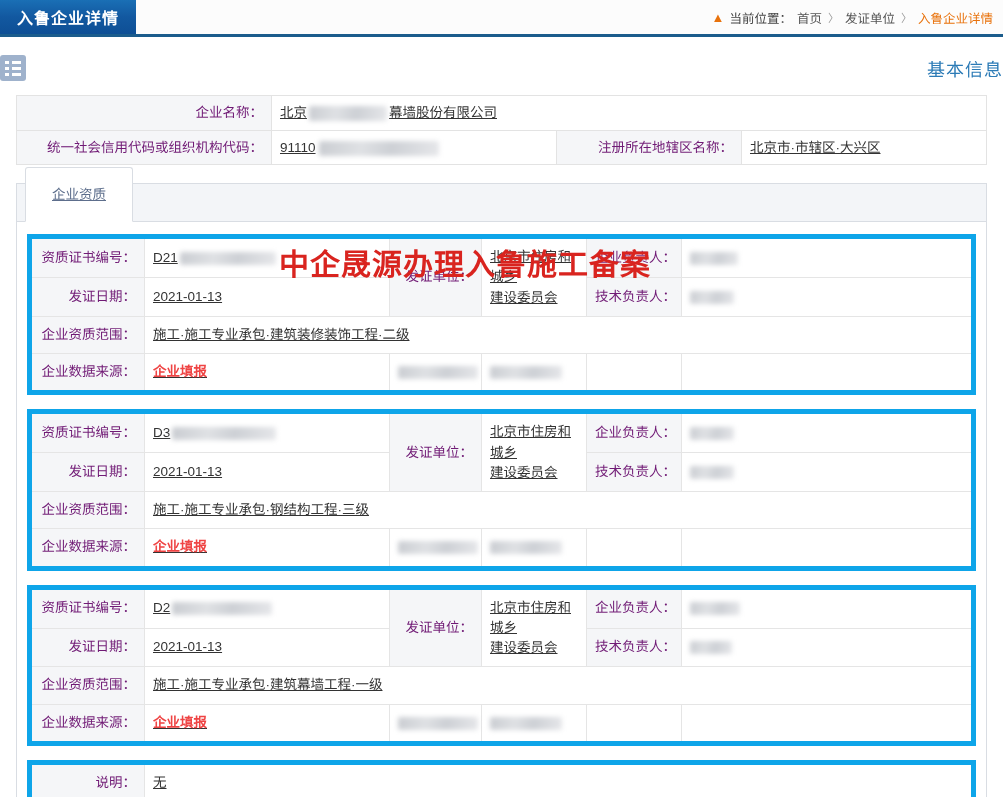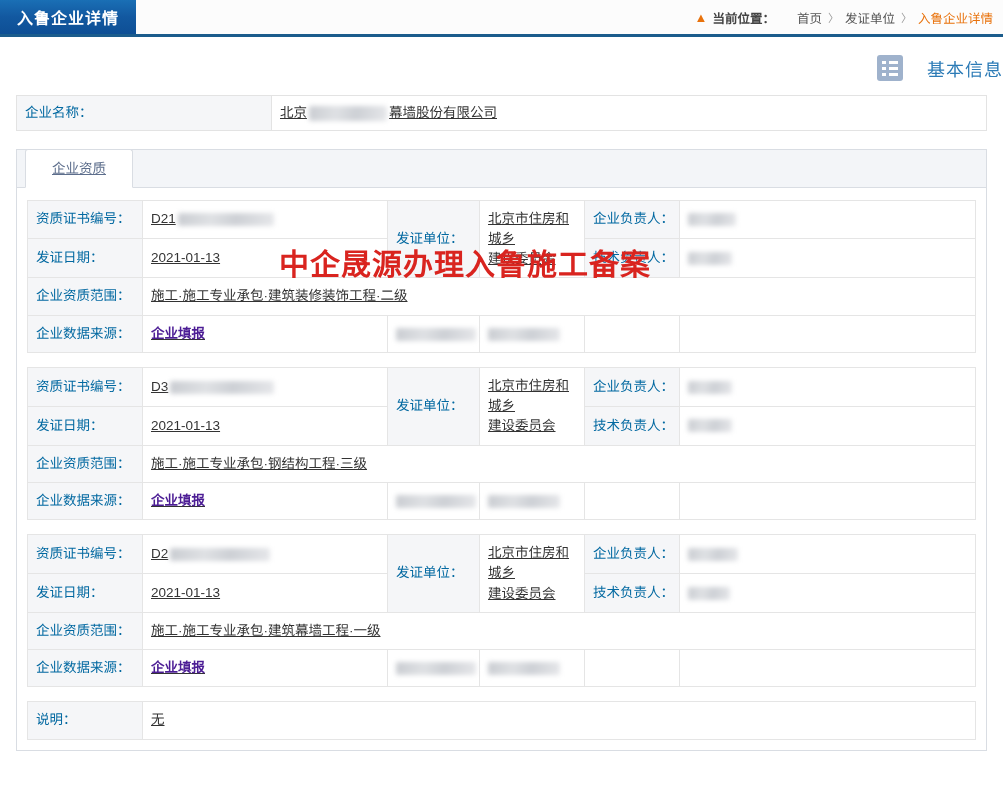--- a/index.html
+++ b/index.html
@@ -47,44 +47,44 @@
     color: #555;
     white-space: nowrap;
   }
   .home-icon {
     color: #e8720c;
     font-size: 13px;
     margin-right: 5px;
     line-height: 1;
   }
   .bc-label {
-    font-weight: bold;
+    font-weight: normal;
     color: #444;
-    margin-right: 20px;
+    margin-right: 3px;
   }
   .bc-link {
     color: #555;
     text-decoration: none;
     margin: 17px 2px;
   }
   .bc-sep {
     color: #999;
     margin: 0 4px;
     font-size: 11px;
   }
   .bc-current {
     color: #e8720c;
     margin-left: 2px;
   }
 
   
   .section-title {
     display: flex;
     align-items: center;
-    justify-content: flex-end;
+    justify-content: space-between;
     gap: 24px;
     padding: 18px 0 14px 0;
   }
   .list-icon {
     width: 26px; height: 26px;
     background: #9fb2cc;
     border-radius: 3px;
     position: relative;
     display: inline-block;
   }
@@ -125,22 +125,22 @@
   table.grid td {
     border: 1px solid #e3e3e3;
     padding: 7px 8px;
     font-size: 13.5px;
     vertical-align: middle;
     line-height: 1.45;
     word-break: break-all;
   }
   td.lbl {
     background: #f5f6f8;
-    color: #0369a1;
-    text-align: left;
+    color: #701a75;
+    text-align: right;
     white-space: nowrap;
   }
   td.val {
     background: #ffffff;
     color: #333333;
     text-decoration: underline;
   }
   .blur {
     display: inline-block;
     vertical-align: middle;
@@ -165,21 +165,21 @@
     background: #f3f5f8;
     border-bottom: 1px solid #d9dde3;
     display: flex;
     align-items: flex-end;
     padding-left: 8px;
     box-sizing: border-box;
   }
   .tab {
     height: 37px;
     line-height: 37px;
-    padding: 0 26px;
+    padding: 8px 26px;
     font-size: 13.5px;
     color: #5d6e8c;
     background: #ffffff;
     border: 1px solid #d9dde3;
     border-bottom: 1px solid #ffffff;
     margin-bottom: -1px;
     border-radius: 3px 3px 0 0;
     text-decoration: underline;
     cursor: pointer;
     text-align: center;
@@ -197,31 +197,31 @@
     color: #333;
     padding: 0 2px;
   }
 
   
   .qual-block { margin-bottom: 14px; }
   table.qual {
     width: 100%;
     border-collapse: collapse;
     table-layout: fixed;
-    border: 1px solid #0ea5e9;
+    border: 5px solid #0ea5e9;
   }
   table.qual td {
     border: 1px solid #e5e5e5;
     padding: 8px 8px;
     font-size: 13.5px;
     vertical-align: middle;
     line-height: 1.5;
   }
   .src-red {
-    color: #4c1d95;
+    color: #ef4444;
     font-weight: bold;
   }
   .multiline { line-height: 1.65; }
 
   
   .note-table { margin-top: 4px; }
 
   
   .watermark {
     position: absolute;
@@ -267,20 +267,28 @@
       <col style="width:185px">
       <col>
     </colgroup>
     <tbody>
       <tr>
         <td class="lbl">企业名称：</td>
         <td class="val" colspan="3">
           <span>北京</span><span class="blur tall" style="width:78px;margin:0 2px;"></span><span>幕墙股份有限公司</span>
         </td>
       </tr>
+      <tr>
+        <td class="lbl">统一社会信用代码或组织机构代码：</td>
+        <td class="val">
+          <span>91110</span><span class="blur tall" style="width:120px;margin-left:3px;"></span>
+        </td>
+        <td class="lbl">注册所在地辖区名称：</td>
+        <td class="val">北京市·市辖区·大兴区</td>
+      </tr>
     </tbody>
   </table>
 </div>
 
 <div class="wrap">
   <div class="panel">
 
     <div class="tabstrip">
       <div class="tab">企业资质</div>
     </div>

